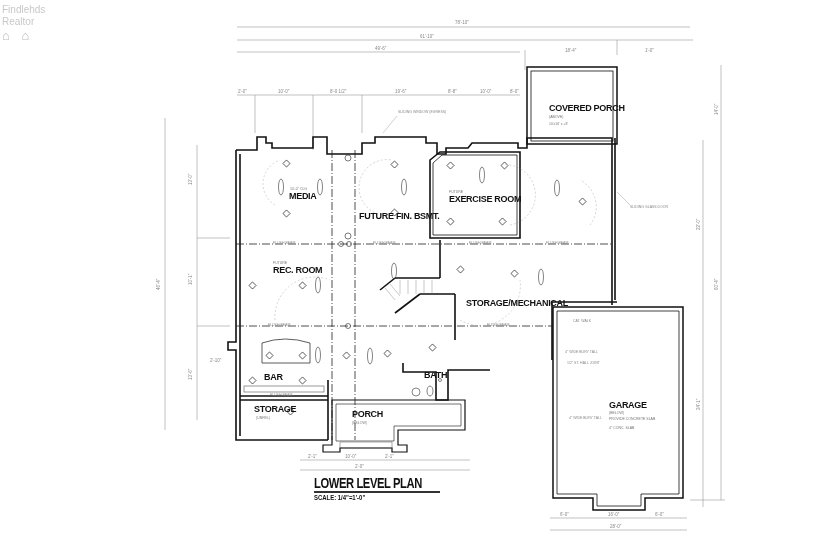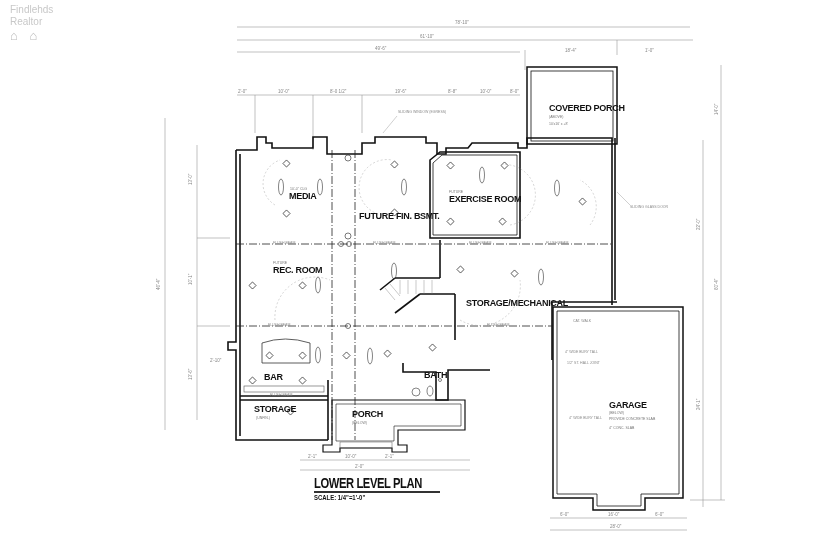--- a/index.html
+++ b/index.html
@@ -1,17 +1,17 @@
 <!DOCTYPE html>
 <html><head>
 <meta charset="utf-8">
 <style>
   html, body { margin: 0; padding: 0; background: #ffffff; }
   body { width: 840px; height: 560px; position: relative; overflow: hidden; font-family: "Liberation Sans", sans-serif; }
-  .watermark { position: absolute; left: 10px; top: 4px; width: 60px; color: #c8c8c8; font-size: 10px; line-height: 12px; font-family: "Liberation Sans", sans-serif; }
+  .watermark { position: absolute; left: 2px; top: 4px; width: 60px; color: #c8c8c8; font-size: 10px; line-height: 12px; font-family: "Liberation Sans", sans-serif; }
   .watermark .logo { font-size: 13px; letter-spacing: 4px; margin-top: 2px; color: #bbbbbb; }
   svg.plan { position: absolute; left: 0; top: 0; }
   .room-label { font-family: "Liberation Sans", sans-serif; font-weight: bold; font-size: 9px; fill: #111; letter-spacing: -0.3px; }
   .room-sub { font-family: "Liberation Sans", sans-serif; font-size: 3.5px; fill: #777; }
   .dim { font-family: "Liberation Sans", sans-serif; font-size: 4.5px; fill: #888; }
   .note { font-family: "Liberation Sans", sans-serif; font-size: 3.5px; fill: #888; }
   .title { position: absolute; left: 314px; top: 475px; font-family: "Liberation Sans", sans-serif; font-weight: bold; font-size: 14px; letter-spacing: -0.5px; color: #111; transform: scaleX(0.8); transform-origin: left; }
   .title-rule { position: absolute; left: 314px; top: 491px; width: 126px; height: 1.5px; background: #333; }
   .scale { position: absolute; left: 314px; top: 494px; font-family: "Liberation Sans", sans-serif; font-weight: bold; font-size: 7px; color: #111; transform: scaleX(0.85); transform-origin: left; }
 </style>

